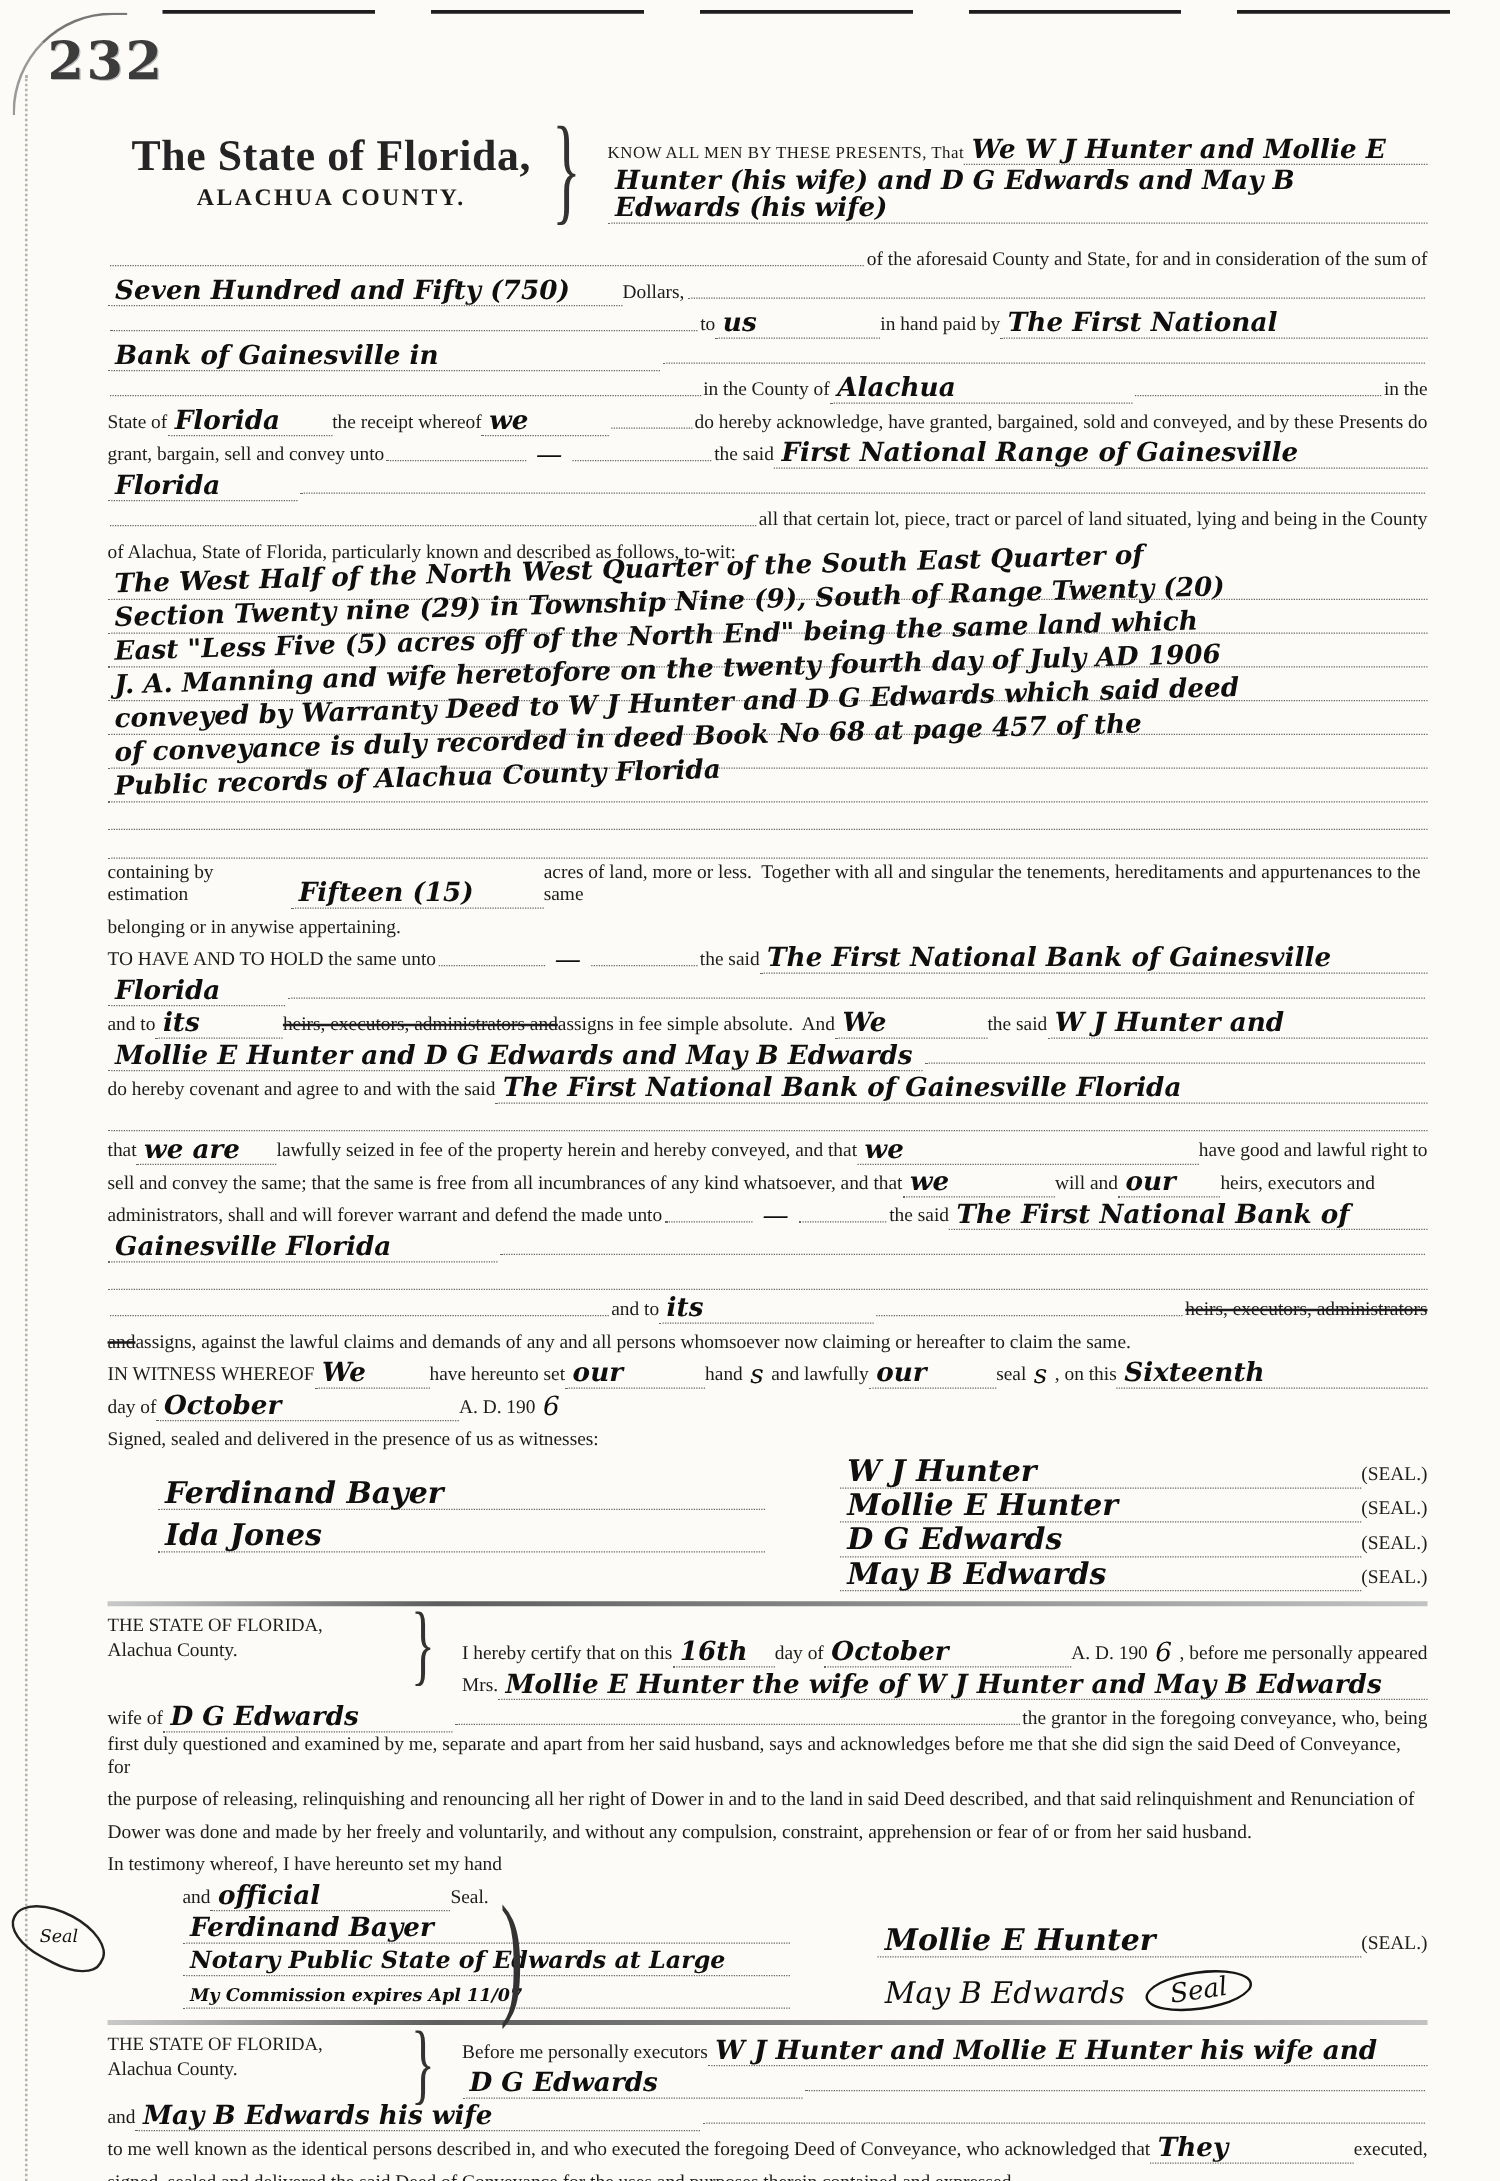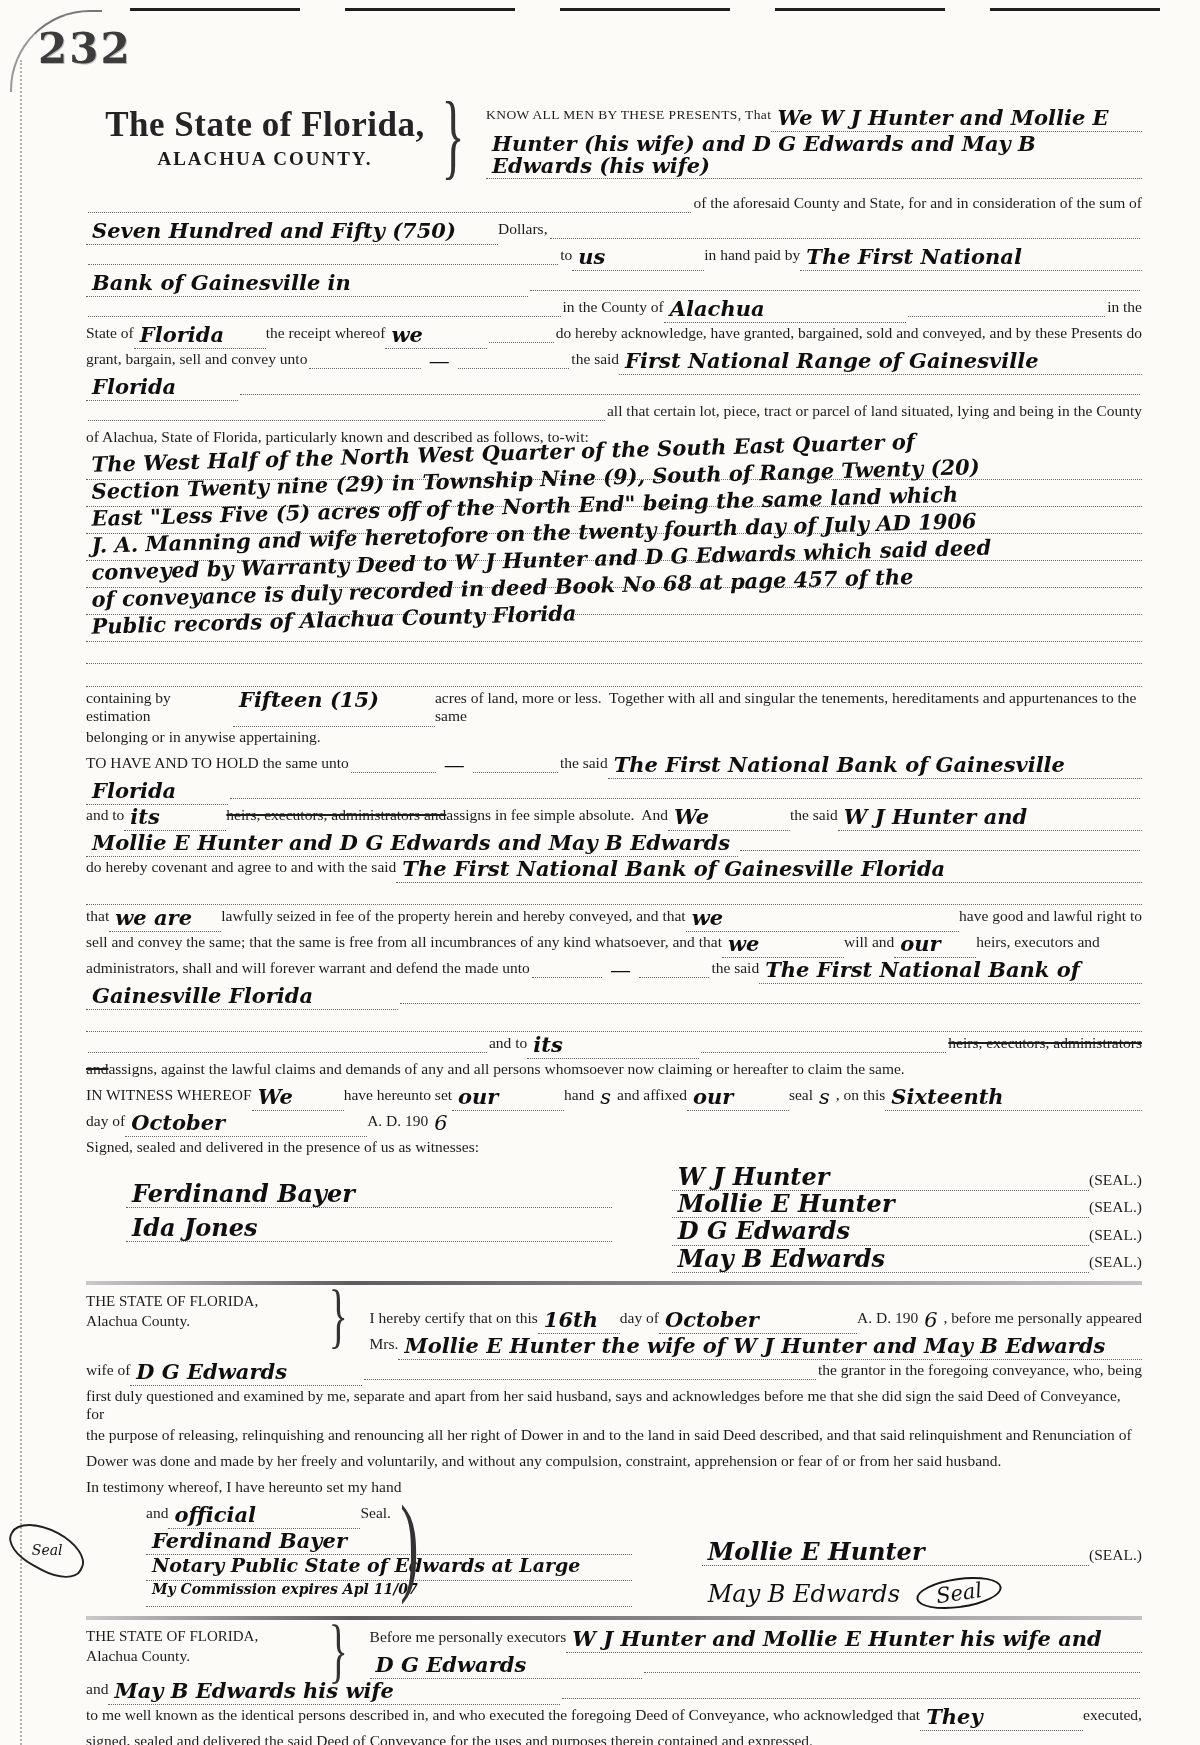--- a/index.html
+++ b/index.html
@@ -7,21 +7,21 @@
          overflow:hidden;font-family:"Liberation Serif",serif;color:#1c1c1c;box-sizing:border-box;}
   .top-edge{position:absolute;top:8px;left:130px;right:0;height:3px;
             background:repeating-linear-gradient(90deg,#1e1e1e 0 170px,transparent 170px 215px);}
   .corner-arc{position:absolute;top:10px;left:10px;width:90px;height:80px;
               border-top:2px solid #777;border-left:2px solid #999;border-top-left-radius:80px;}
   .left-dotted{position:absolute;top:60px;left:20px;bottom:0;border-left:2px dotted #b5b2aa;}
   .content{position:absolute;left:86px;right:58px;top:16px;}
   .pagenum{font-family:"DejaVu Serif",serif;font-size:42px;font-weight:bold;color:#3c3c3c;
            letter-spacing:2px;margin:8px 0 0 -48px;text-shadow:1px 1px 0 #bbb;}
   
-  .l{display:flex;min-height:25px;margin-bottom:1px;}
+  .l{display:flex;align-items:flex-end;min-height:25px;margin-bottom:1px;}
   .pt{font-size:15.5px;white-space:pre-wrap;padding-bottom:2px;}
   .small{font-size:13.5px;letter-spacing:.4px;}
   .strike{text-decoration:line-through;text-decoration-thickness:1.5px;}
   .hw{font-family:"DejaVu Serif",serif;font-style:italic;font-size:21px;line-height:1.05;
       color:#0f0f0f;white-space:pre-wrap;padding:0 6px 1px;}
   .hw-lg{font-size:24px;}
   .slot{border-bottom:1px dotted #666;font-weight:bold;}
   .fill{flex:1 1 14px;border-bottom:1px dotted #666;margin:0 2px 6px 2px;min-width:12px;}
   .rule{border-bottom:1px dotted #666;height:20px;margin-bottom:2px;}
   .grow{flex:1 1 auto;}
@@ -245,21 +245,21 @@
         <span class="grow"></span>
       </div>
 
     <div class="l">
         <span class="pt ind">IN WITNESS WHEREOF</span>
       <span class="hw slot" style="min-width:80px">We</span>
       <span class="pt">have hereunto set</span>
       <span class="hw slot" style="min-width:100px">our</span>
       <span class="pt">hand</span>
       <span class="hw">s</span>
-      <span class="pt">and affixed</span>
+      <span class="pt">and lawfully</span>
       <span class="hw slot" style="min-width:90px">our</span>
       <span class="pt">seal</span>
       <span class="hw">s</span>
       <span class="pt">, on this</span>
       <span class="hw slot grow">Sixteenth</span>
       </div>
     <div class="l">
         <span class="pt">day of</span>
       <span class="hw slot" style="min-width:230px">October</span>
       <span class="pt">A. D. 190</span>

